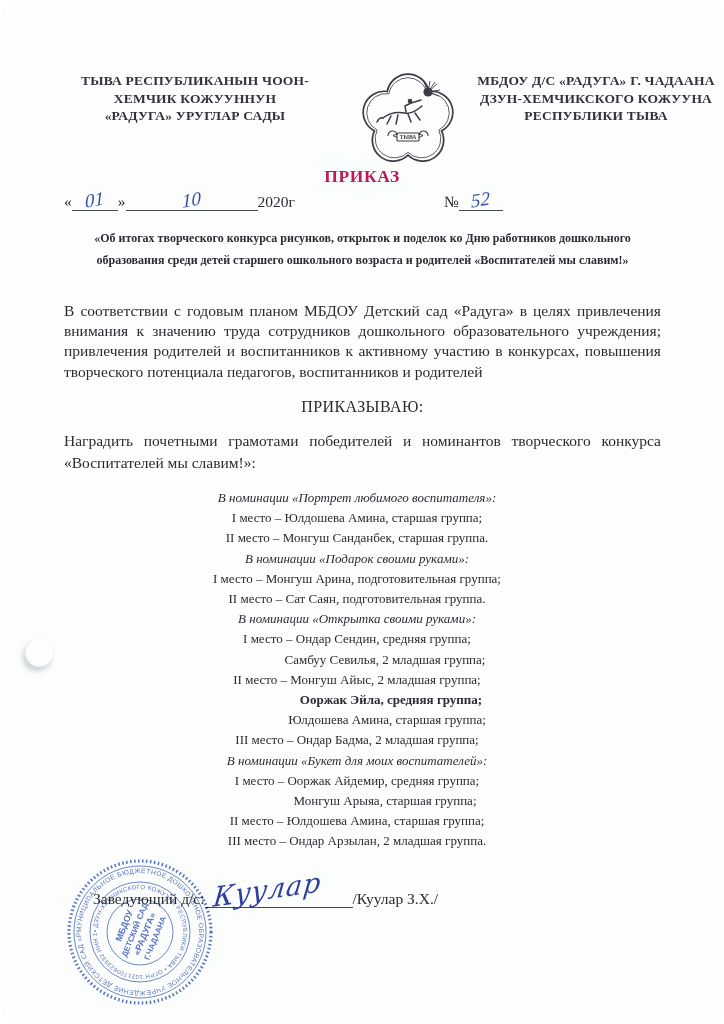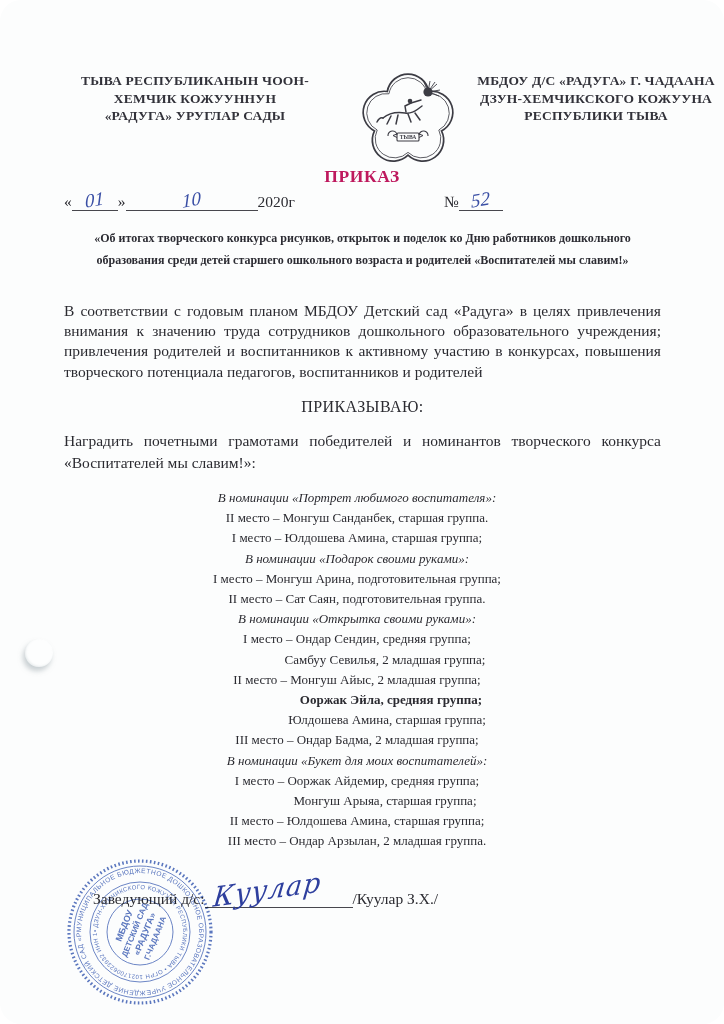--- a/index.html
+++ b/index.html
@@ -133,22 +133,22 @@
   <div class="subject">«Об итогах творческого конкурса рисунков, открыток и поделок ко Дню работников дошкольного образования среди детей старшего ошкольного возраста и родителей «Воспитателей мы славим!»</div>
 
   <div class="preamble">В соответствии с годовым планом МБДОУ Детский сад «Радуга» в целях привлечения внимания к значению труда сотрудников дошкольного образовательного учреждения; привлечения родителей и воспитанников к активному участию в конкурсах, повышения творческого потенциала педагогов, воспитанников и родителей</div>
 
   <div class="decree">ПРИКАЗЫВАЮ:</div>
 
   <div class="award-intro">Наградить почетными грамотами победителей и номинантов творческого конкурса «Воспитателей мы славим!»:</div>
 
   <div class="award-list">
       <div class="nomination">В номинации «Портрет любимого воспитателя»:</div>
+      <div class="place">I место – Юлдошева Амина, старшая группа;</div>
       <div class="place">II место – Монгуш Санданбек, старшая группа.</div>
-      <div class="place">I место – Юлдошева Амина, старшая группа;</div>
       <div class="nomination">В номинации «Подарок своими руками»:</div>
       <div class="place">I место – Монгуш Арина, подготовительная группа;</div>
       <div class="place">II место – Сат Саян, подготовительная группа.</div>
       <div class="nomination">В номинации «Открытка своими руками»:</div>
       <div class="place">I место – Ондар Сендин, средняя группа;</div>
       <div class="cont">Самбуу Севилья, 2 младшая группа;</div>
       <div class="place">II место – Монгуш Айыс, 2 младшая группа;</div>
       <div class="cont-lg">Ооржак Эйла, средняя группа;</div>
       <div class="cont-md">Юлдошева Амина, старшая группа;</div>
       <div class="place">III место – Ондар Бадма, 2 младшая группа;</div>

